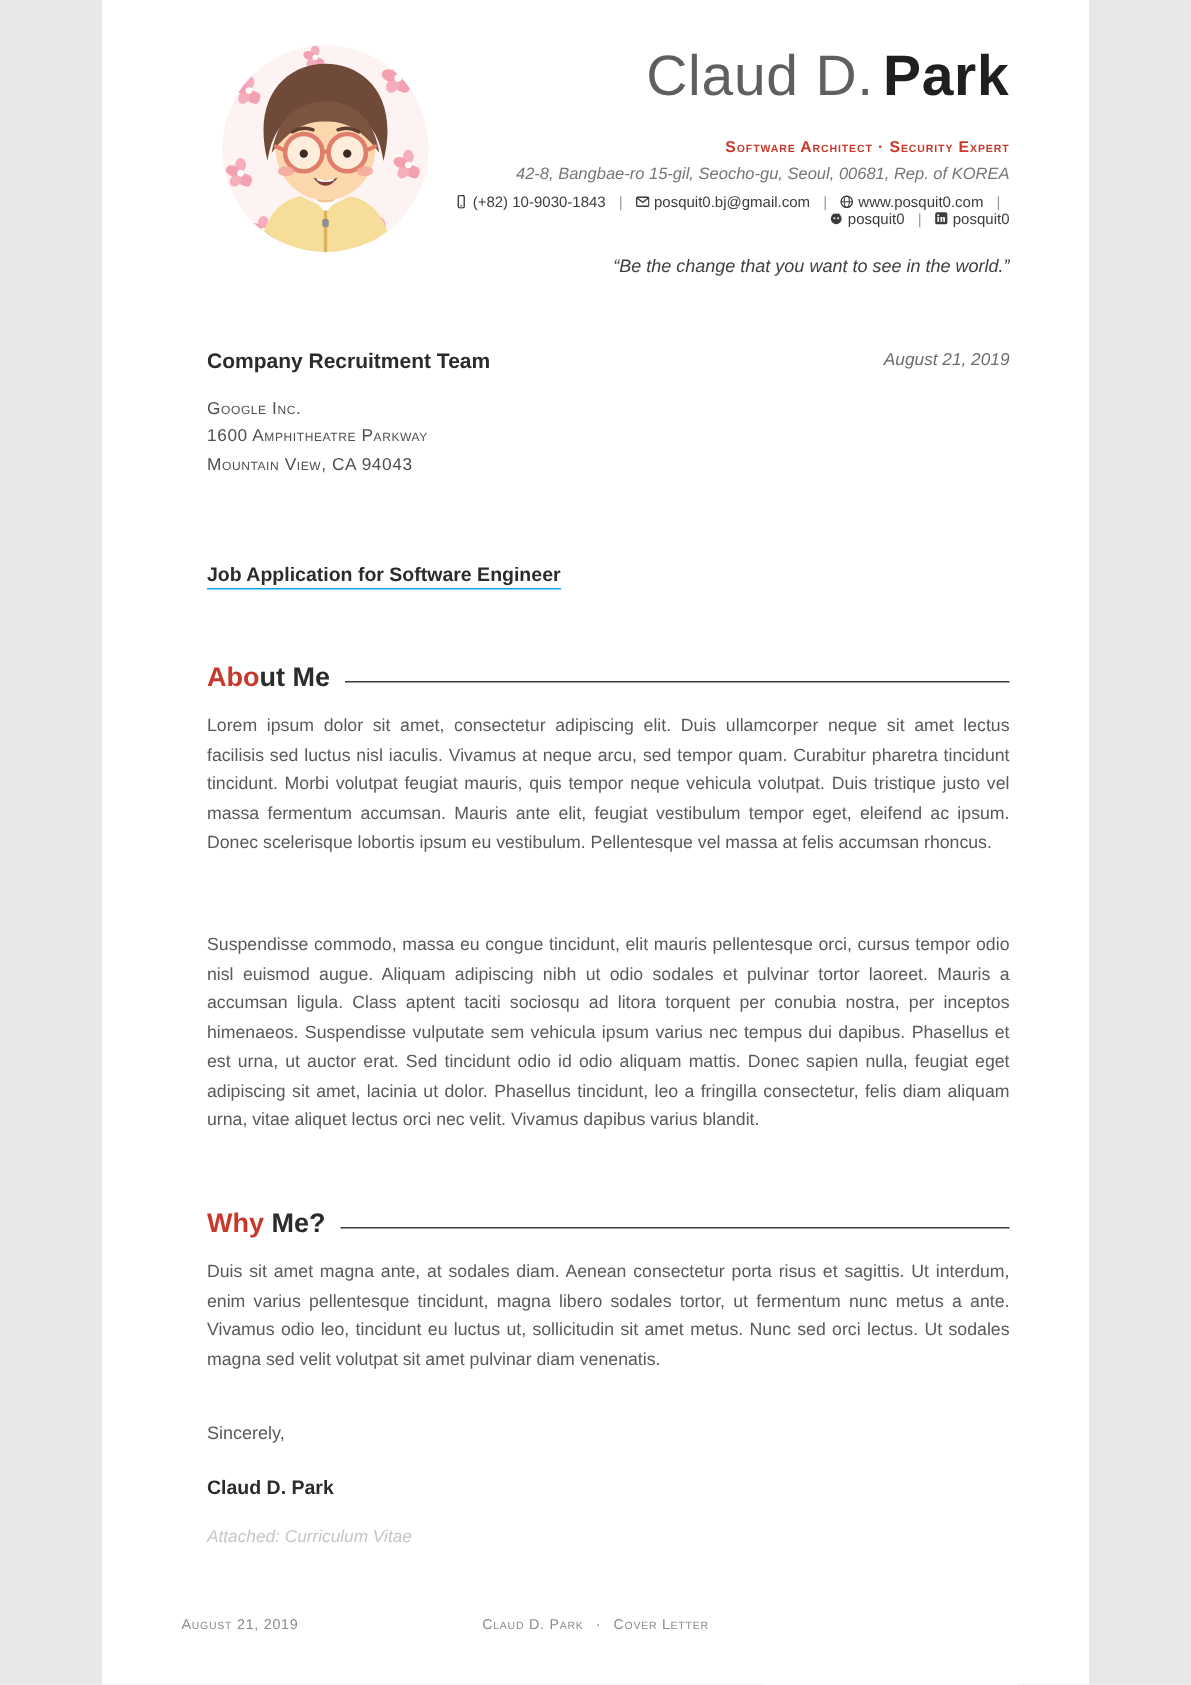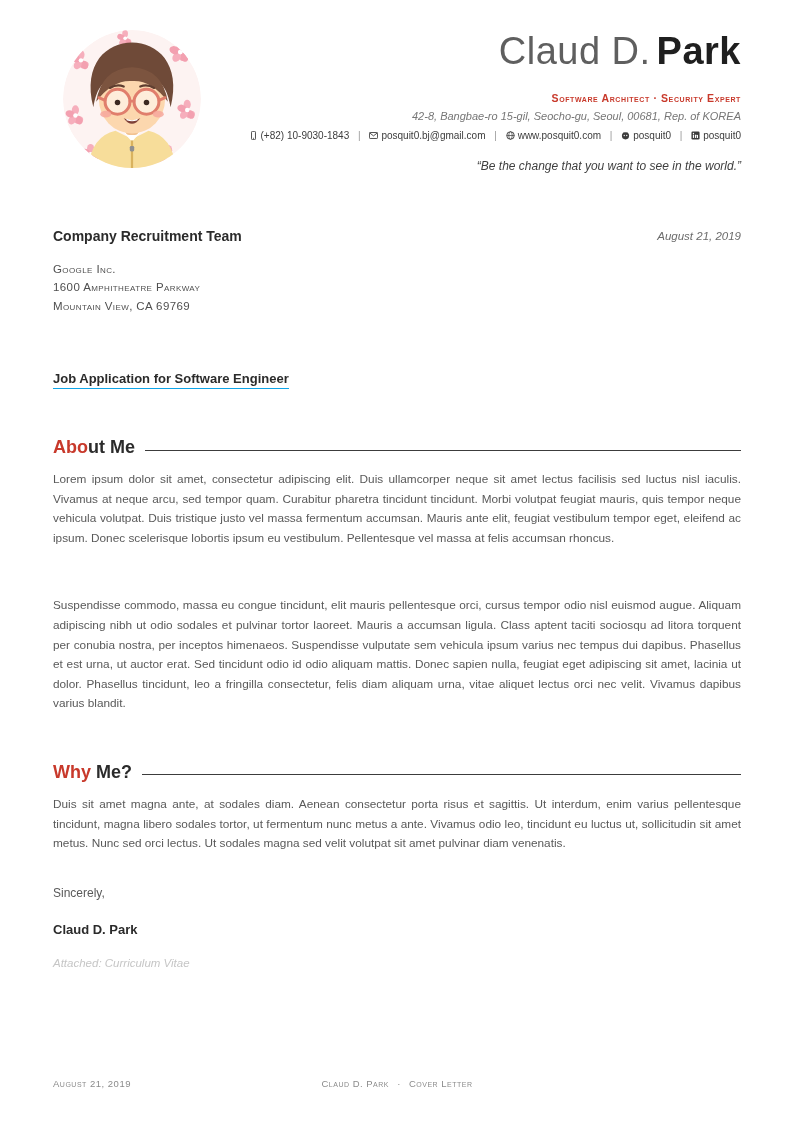--- a/index.html
+++ b/index.html
@@ -1,21 +1,21 @@
 <!DOCTYPE html>
 <html style="--accent: #c8392b;"><head>
 <meta charset="utf-8">
 <style>
   * { margin:0; padding:0; box-sizing:border-box; }
   html,body { background:#e8e8e8; }
   .page {
-    width:794px; height:1123px; margin:0 auto; background:#fff;
+    width:658px; height:1123px; margin:0 auto; background:#fff;
     position:relative; overflow:hidden;
     font-family:"Liberation Sans", sans-serif; color:#333;
-    padding:30px 53px 0 53px;
+    padding:30px 53px 0 70px;
   }
   
   .header { display:flex; align-items:flex-start; min-height:150px; }
   .avatar { width:138px; height:138px; margin-left:10px; flex:0 0 auto; }
   .avatar svg { width:100%; height:100%; display:block; }
   .header-right { flex:1; text-align:right; padding-top:2px; }
   .name { font-size:38px; font-weight:400; letter-spacing:.5px; line-height:1.05; }
   .name .first { color:#5f5f5f; font-weight:300; }
   .name .last  { color:#1f1f1f; font-weight:700; margin-left:6px; }
   .tagline { margin-top:20px; font-size:10.5px; font-weight:700;
@@ -166,21 +166,21 @@
   </header>
 
   <section class="recipient">
     <div class="recipient-row">
       <span class="team">Company Recruitment Team</span>
       <span class="date">August 21, 2019</span>
     </div>
     <div class="addr-lines">
       <div>Google Inc.</div>
       <div>1600 Amphitheatre Parkway</div>
-      <div>Mountain View, CA 69769</div>
+      <div>Mountain View, CA 94043</div>
     </div>
   </section>
 
   <section class="letter">
     <div>
       <span class="subject">Job Application for Software Engineer</span>
     </div>
 
     <div class="section">
       <div class="sec-head">

